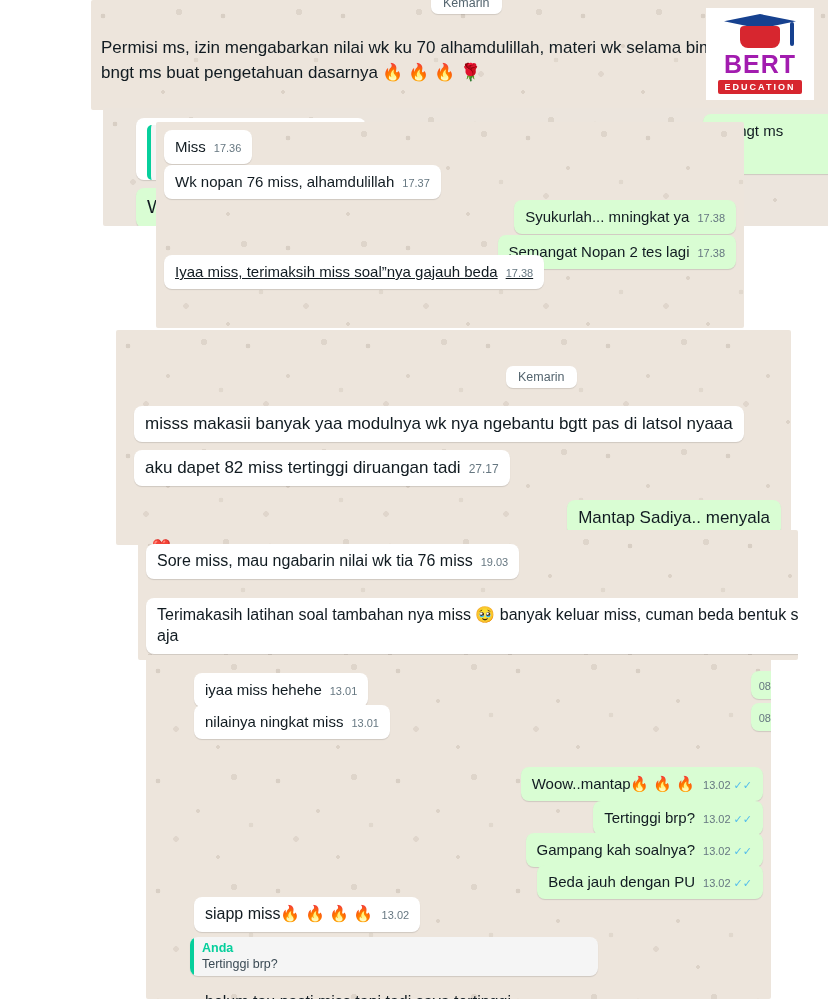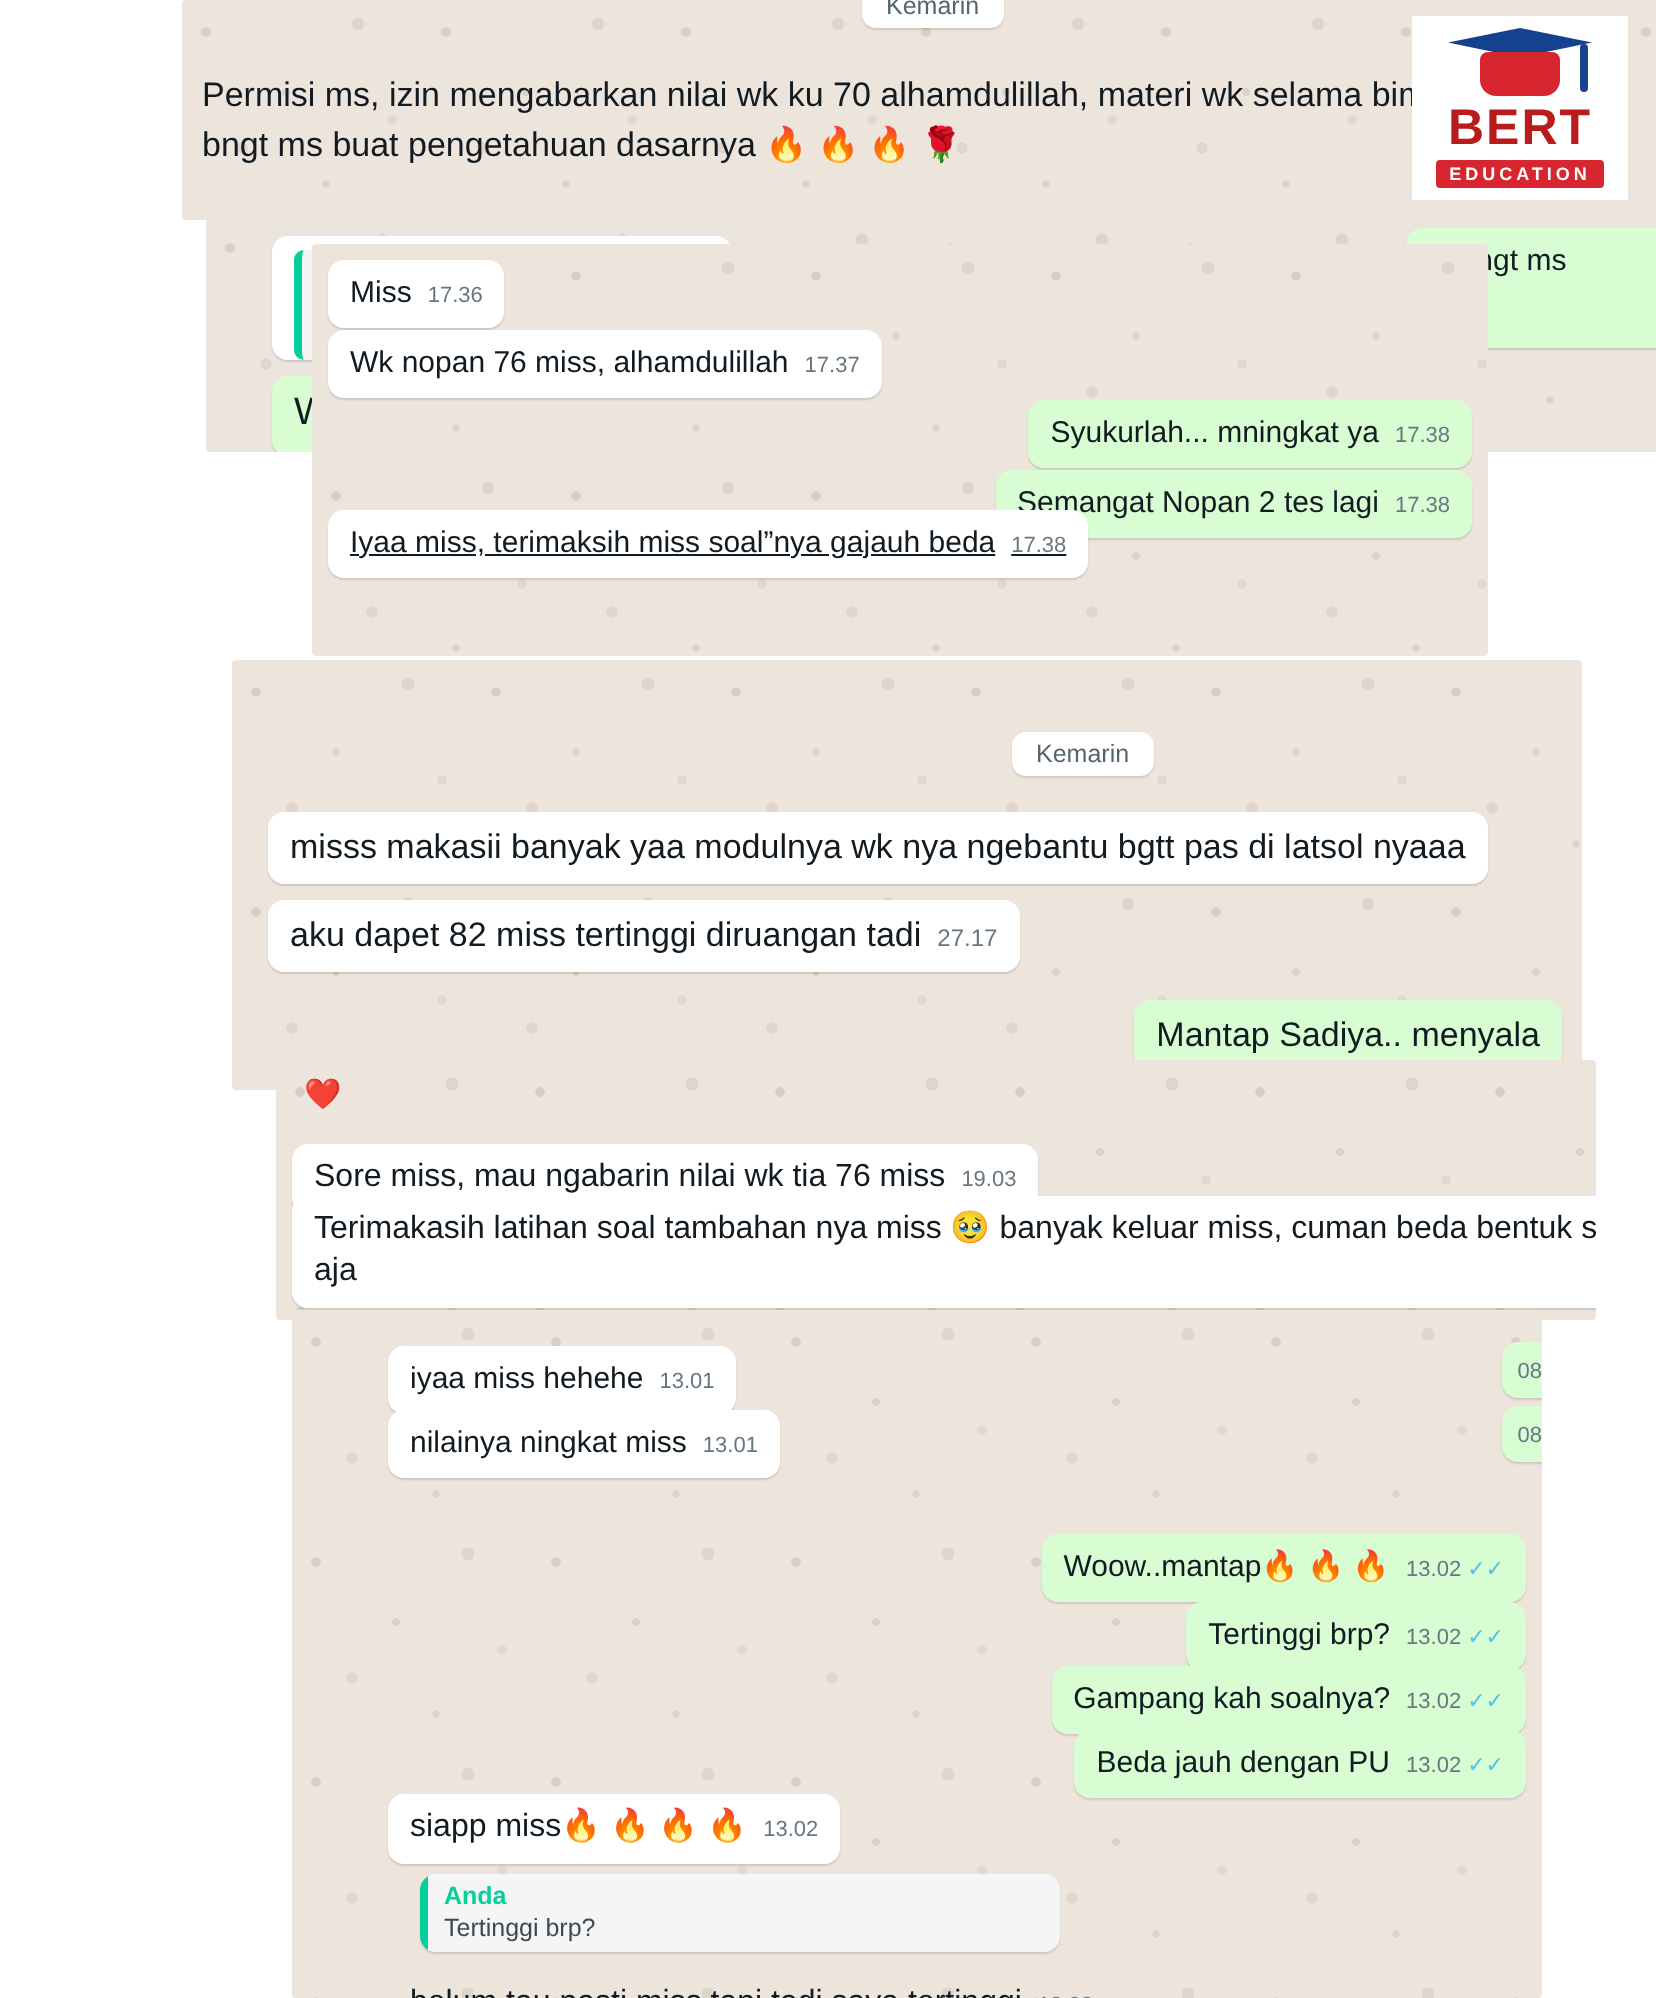--- a/index.html
+++ b/index.html
@@ -121,21 +121,21 @@
   }
   .cap .base {
     position: absolute; left: 16px; top: 16px; width: 40px; height: 22px;
     background: #d7262f; border-radius: 4px 4px 8px 8px;
   }
   .cap .tassel {
     position: absolute; right: 2px; top: 12px; width: 4px; height: 24px;
     background: #16418f; border-radius: 2px;
   }
   .logo .brand {
-    font-size: 25px; font-weight: bold; color: #b91c1c;
+    font-size: 25px; font-weight: bold; color: #a21caf;
     letter-spacing: 1px; line-height: 1; margin-top: 2px;
   }
   .logo .sub {
     margin-top: 3px;
     background: #d7262f; color: #ffffff;
     font-size: 9px; letter-spacing: 2px; font-weight: bold;
     padding: 2px 7px; border-radius: 2px;
   }
 </style>
 </head>
@@ -193,21 +193,21 @@
     </div>
     <div class="bubble out" style="right:10px; top:170px; font-size:17px;">
       <span>Mantap Sadiya.. menyala</span>
     </div>
   </div>
 
   <div class="panel" style="left:90px; top:530px; width:660px; height:130px;">
     <div class="heart" style="position:absolute; left:14px; top:8px;">
       <span>❤️</span>
     </div>
-    <div class="bubble in" style="left:8px; top:42px; font-size:16px;text-align:center;">
+    <div class="bubble in" style="left:8px; top:14px; font-size:16px;text-align:center;">
       <span>Sore miss, mau ngabarin nilai wk tia 76 miss</span><span class="time">19.03</span>
     </div>
     <div class="bubble in wrap" style="left:8px; top:68px; width:720px; font-size:16px;">
       <span>Terimakasih latihan soal tambahan nya miss 🥹 banyak keluar miss, cuman beda bentuk soalnya aja</span>
       <span class="time" style="position:absolute; right:10px; bottom:4px;">19.04</span>
     </div>
   </div>
 
   <div class="panel" style="left:98px; top:655px; width:625px; height:344px;">
     <div class="bubble in" style="left:48px; top:18px;">
@@ -234,21 +234,21 @@
       <span>Gampang kah soalnya?</span><span class="time">13.02</span><span class="ticks">✓✓</span>
     </div>
     <div class="bubble out" style="right:8px; top:210px;">
       <span>Beda jauh dengan PU</span><span class="time">13.02</span><span class="ticks">✓✓</span>
     </div>
 
     <div class="bubble in" style="left:48px; top:242px; font-size:16px;">
       <span>siapp miss🔥 🔥 🔥 🔥</span><span class="time">13.02</span>
     </div>
 
-    <div class="bubble in" style="left:64px; top:282px; width:320px; padding:0; overflow:hidden;">
+    <div class="bubble in" style="left:44px; top:282px; width:408px; padding:0; overflow:hidden;">
       <div class="quoted" style="max-width:none; margin:0; border-radius:0;">
         <span class="qname">Anda</span>
         <span>Tertinggi brp?</span>
       </div>
     </div>
 
     <div class="bubble in" style="left:48px; top:330px; font-size:16px; box-shadow:none; background:transparent;">
       <span>belum tau pasti miss tapi tadi saya tertinggi</span><span class="time">13.02</span>
     </div>
   </div>

